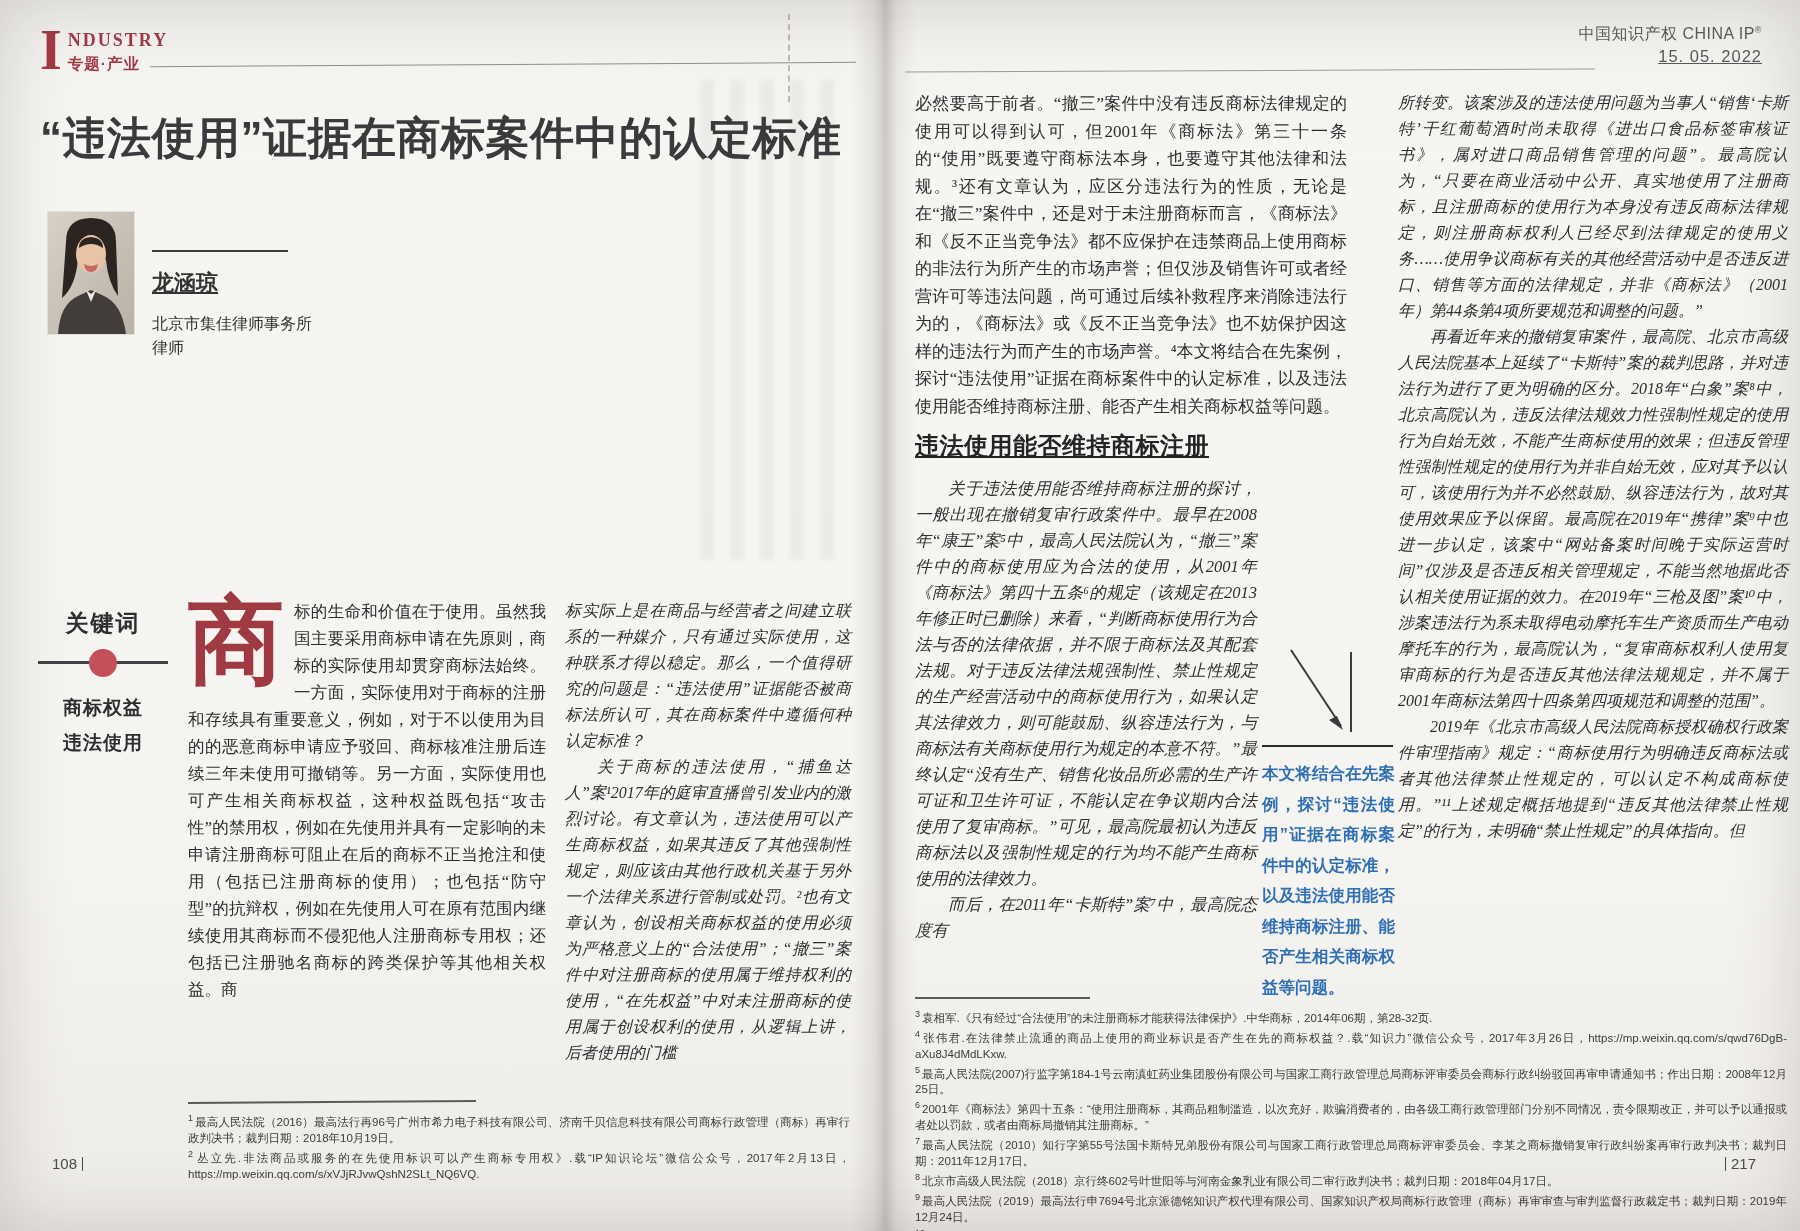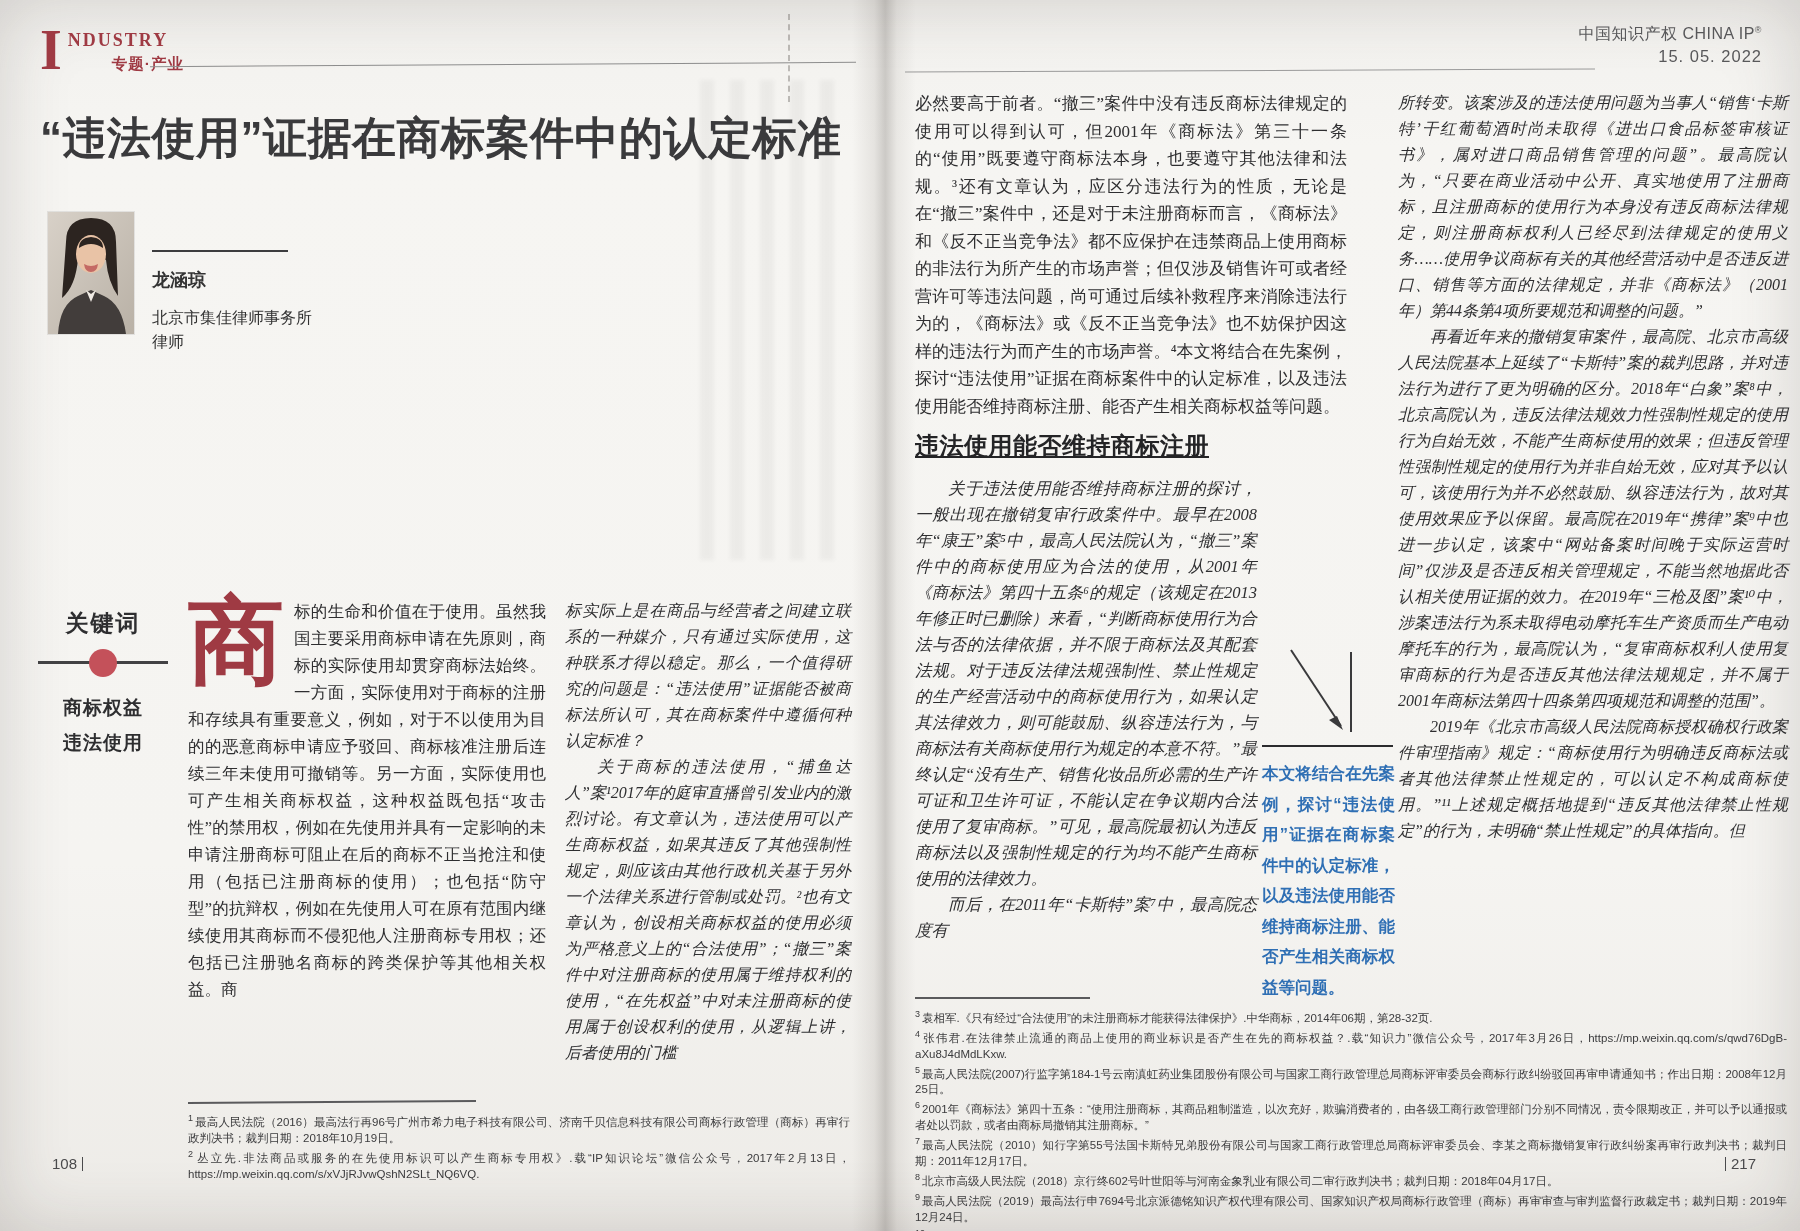--- a/index.html
+++ b/index.html
@@ -17,40 +17,40 @@
          background:repeating-linear-gradient(90deg,#444 0 14px,transparent 14px 30px);
          filter:blur(2px);}
 
   
   .masthead{position:absolute;left:40px;top:24px;display:flex;align-items:flex-start;color:#9f3a43;}
   .mast-i{font-family:"Liberation Serif","DejaVu Serif",serif;font-size:56px;line-height:52px;
           font-weight:700;margin-right:6px;}
   .mast-right{display:flex;flex-direction:column;padding-top:6px;}
   .mast-word{font-family:"Liberation Serif","DejaVu Serif",serif;font-size:18px;
              letter-spacing:2px;font-weight:600;}
-  .mast-cn{font-size:15.5px;font-weight:700;margin-top:3px;letter-spacing:1px;margin-left:44px;}
+  .mast-cn{font-size:15.5px;font-weight:700;margin-top:3px;letter-spacing:1px;}
   .mast-rule{position:absolute;left:150px;top:64px;width:706px;height:1px;background:#8d8d8d;
              transform:rotate(-.35deg);}
 
   
   .issue{position:absolute;right:38px;top:24px;text-align:right;color:#58585a;}
   .issue-brand{font-size:16px;letter-spacing:.5px;}
   .issue-brand sup{font-size:9px;}
-  .issue-date{font-size:16.5px;margin-top:2px;letter-spacing:1px;}
+  .issue-date{font-size:16.5px;margin-top:2px;letter-spacing:1px;text-decoration:underline;}
   .issue-rule{position:absolute;left:905px;top:70px;width:690px;height:1px;background:#9a9a9a;
               transform:rotate(-.25deg);}
 
   
   .title{position:absolute;left:40px;top:109px;width:850px;font-size:44px;font-weight:700;
          color:#3a3a3c;letter-spacing:.5px;line-height:58px;}
   .photo{position:absolute;left:48px;top:212px;width:86px;height:122px;overflow:hidden;
          box-shadow:0 0 0 1px rgba(0,0,0,.08);}
   .author{position:absolute;left:152px;top:250px;width:260px;color:#333;}
   .author-rule{width:136px;height:2px;background:#3d3d3f;margin-bottom:16px;}
-  .author-name{font-size:18px;font-weight:700;margin-bottom:14px;}
+  .author-name{font-size:22px;font-weight:700;margin-bottom:14px;text-decoration:underline;}
   .author-aff{font-size:16px;line-height:24px;}
 
   
   .keywords{position:absolute;left:38px;top:608px;width:130px;text-align:center;color:#2e2e30;}
   .kw-label{font-size:23px;font-weight:700;letter-spacing:2px;}
   .kw-line{position:relative;width:130px;height:3px;background:#424244;margin:22px 0 26px;}
   .kw-dot{position:absolute;left:50%;top:50%;transform:translate(-50%,-50%);
           width:28px;height:28px;border-radius:50%;background:#c4515a;}
   .kw-item{font-size:19px;font-weight:700;line-height:35px;letter-spacing:1px;}
 

